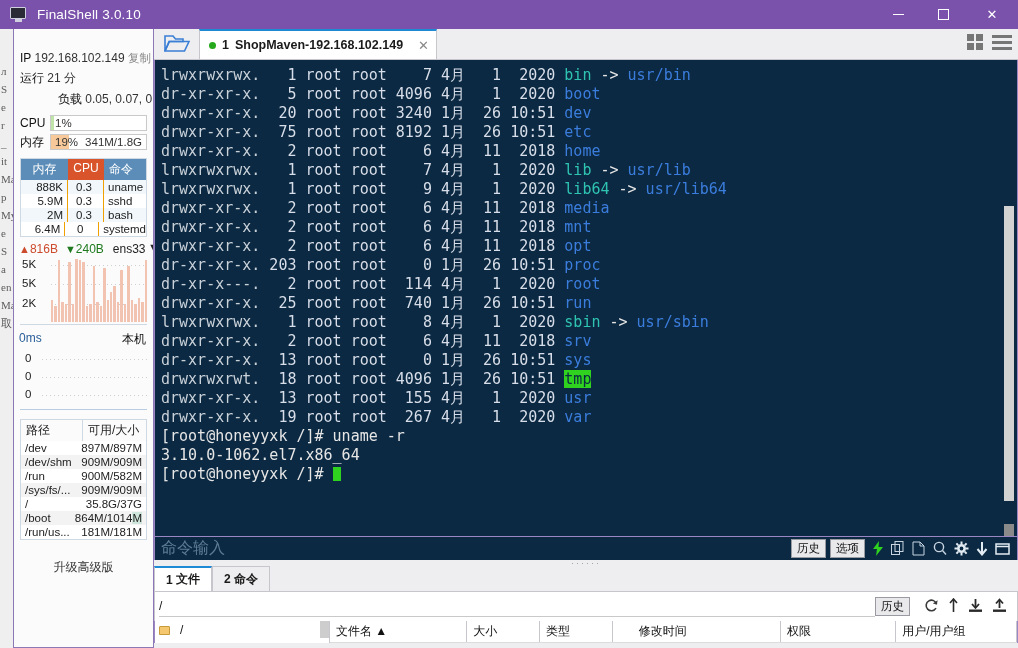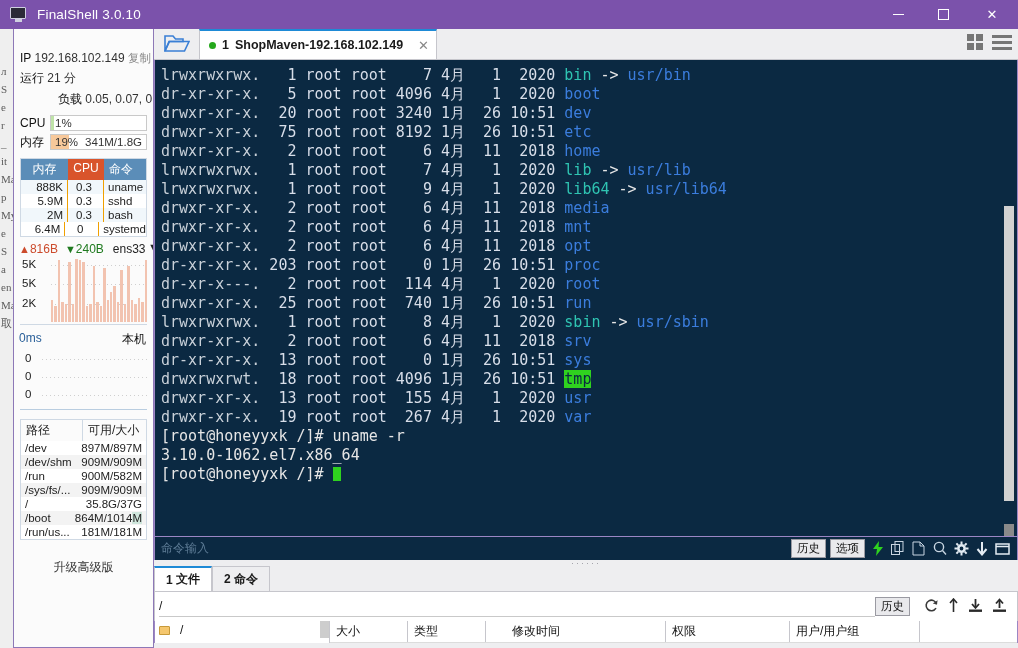--- a/index.html
+++ b/index.html
@@ -169,21 +169,21 @@
      background:#0b2942;}
   .tscroll .thumb{ position:absolute; left:3px; width:10px; top:146px; height:295px;
      background:#d2d2d2;}
   .tscroll .btm{ position:absolute; left:3px; width:10px; bottom:0; height:12px;
      background:#8a8a8a;}
 
   
   .cmdbar{ position:absolute; left:0; top:508px; width:864px; height:23px;
      background:#0b2942; border-left:1px solid #9b86c4; border-right:1px solid #9b86c4;
      display:flex; align-items:center; }
-  .cmdbar .ph{ color:#5e7c96; font-size:12px; padding-left:6px; flex:1;}
+  .cmdbar .ph{ color:#5e7c96; font-size:16px; padding-left:6px; flex:1;}
   .btn-sm{ background:#e9e9ec; border:1px solid #9a9aa2; font-size:11.5px;
      padding:1px 5px; color:#111; margin-right:4px;}
   .ticons{ display:flex; align-items:center; gap:7px; padding:0 7px 0 3px; }
   .ticons svg{ display:block; }
 
   .splitter{ position:absolute; left:0; top:531px; width:864px; height:7px;
      background:#eeeef0; text-align:center; color:#9a9aa2; font-size:9px;
      letter-spacing:2px; line-height:7px;}
 
   
@@ -600,20 +600,21 @@
             </div>
             <div class="tree-row indent">
               <span class="ficon"></span>
               <span>bin</span>
             </div>
           </div>
         <div class="tscroll2"></div>
       </div>
       <div class="filelist">
         <div class="fl-head">
+          <div class="c-name"><span>文件名</span> <span>▲</span></div>
           <div class="c-size">大小</div>
           <div class="c-type">类型</div>
           <div class="c-time">修改时间</div>
           <div class="c-perm">权限</div>
           <div class="c-user">用户/用户组</div>
         </div>
         <div id="fl-rows">
             <div class="fl-row">
               <div class="c-name">bin</div>
               <div class="c-size"></div>

